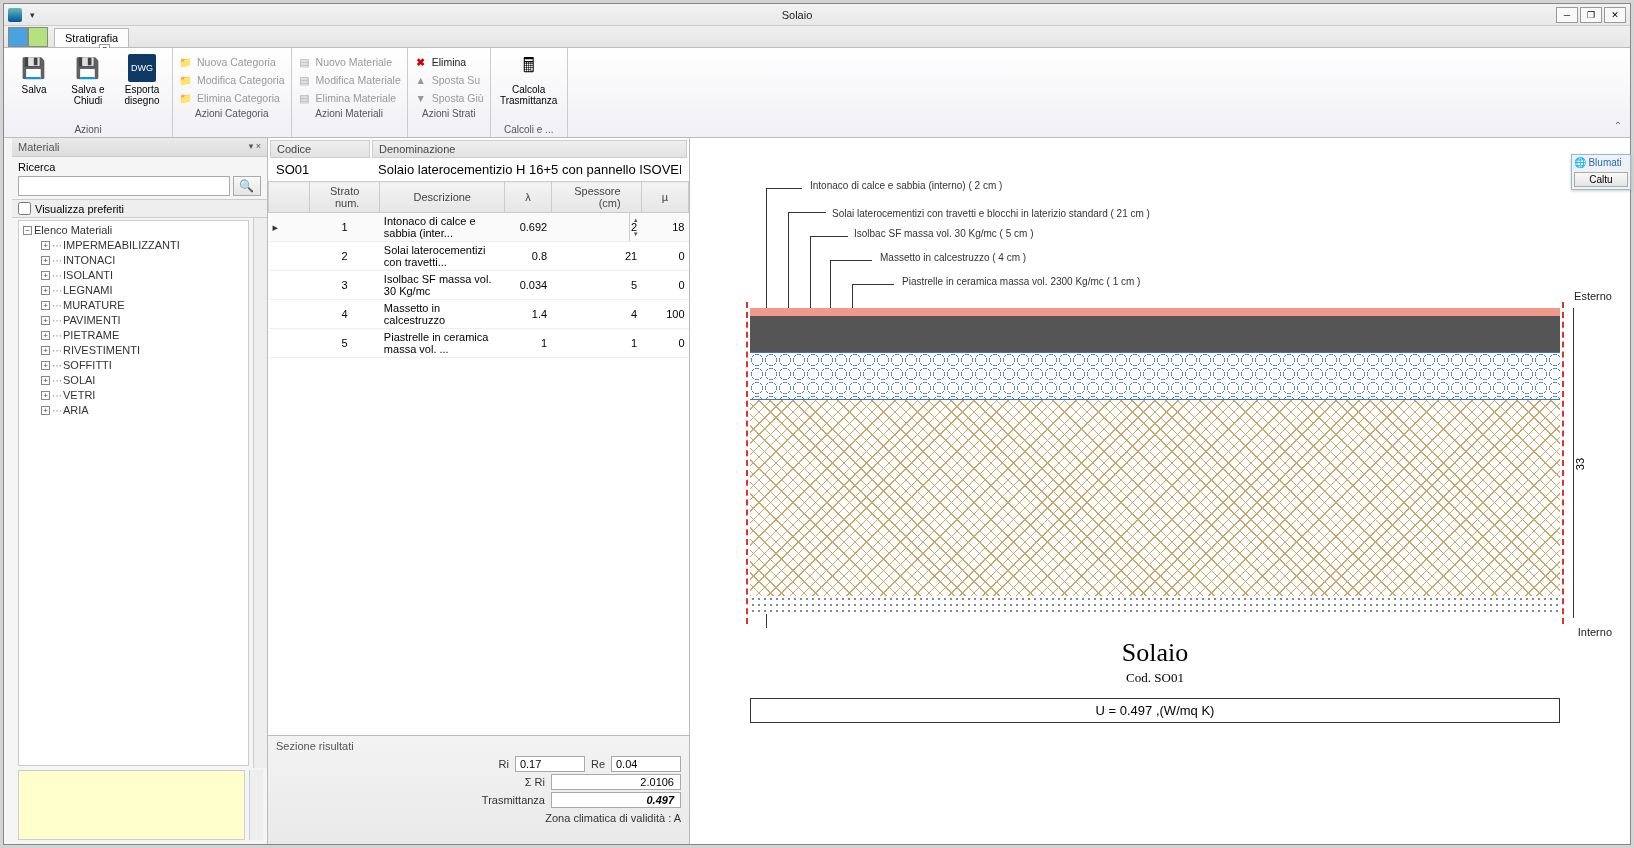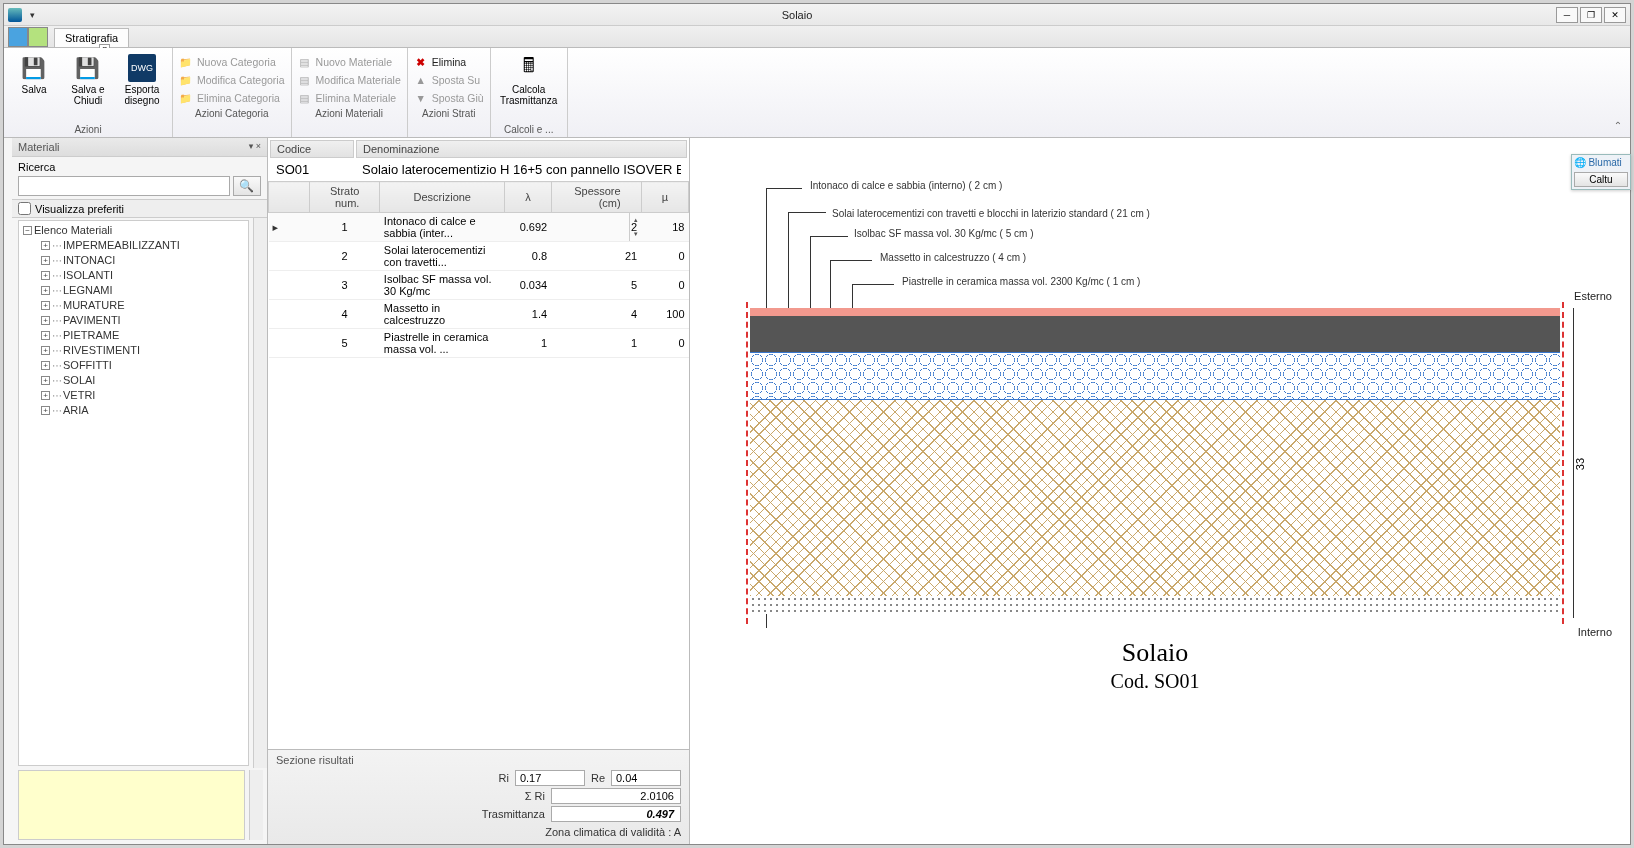--- a/index.html
+++ b/index.html
@@ -63,21 +63,21 @@
 table.grid th { background: linear-gradient(#f3f3f3,#e6e6e6); border:1px solid #ccc; padding:3px 20px; font-weight:normal; color:#444;margin-left:32px; }
 table.grid td { border-bottom:1px solid #eee; padding:2px 4px; }
 table.grid tr.cur td { background:#fafafa; }
 .rownav { width:10px; color:#333; }
 .num { text-align:right; }
 .ctr { text-align:center; }
 .spess-cell { position:relative; }
 .spinner { position:absolute; right:0; top:0; bottom:0; width:12px; display:flex; flex-direction:column;}
 .spinner div { flex:1; font-size:6px; display:flex; align-items:center; justify-content:center; border-left:1px solid #ccc; cursor:pointer; color:#555;}
 
-.results { border-top:1px solid #bbb; background:linear-gradient(#f3f3f3,#e9e9e9); padding:4px 8px 6px 8px; font-size:11px; }
+.results { border-top:1px solid #bbb; background:linear-gradient(#f3f3f3,#e9e9e9); padding:4px 8px 20px 8px; font-size:11px; }
 .results .sect { color:#555; margin-bottom:4px; }
 .results-row { display:flex; justify-content:flex-end; align-items:center; gap:6px; margin:2px 0; }
 .results-row label { color:#333; }
 .results-row input { width:70px; border:1px solid #aaa; padding:1px 4px; font-size:11px; text-align:left; }
 .results-row .ro { border:1px solid #aaa; padding:1px 6px; background:#fff; min-width:130px; text-align:right; }
 .results-row .bold { font-weight:bold;font-style:italic; }
 .clim { text-align:right; margin-top:4px; color:#333; }
 
 .drawing { flex:1; background:#fff; position:relative; overflow:hidden; }
 .draw-inner { position:absolute; left:20px; right:30px; top:10px; bottom:10px; }
@@ -89,21 +89,21 @@
 .dash-l, .dash-r { position:absolute; top:-6px; bottom:-6px; width:0; border-left:2px dashed #d33; }
 .dash-l { left:-4px; } .dash-r { right:-4px; }
 .layer { position:absolute; left:0; right:0; }
 .lbl-right { position:absolute; right:-52px; font-size:11px; color:#222; }
 .lbl-rot { position:absolute; right:-26px; font-size:11px; transform: rotate(-90deg); transform-origin:center; }
 .hatch-hex { background-color:#fff; background-image: radial-gradient(circle, rgba(58,119,204,0) 55%, #3a77cc 56%, #3a77cc 60%, rgba(58,119,204,0) 61%); background-size:14px 14px; }
 .hatch-cross { background-color:#fff; background-image: repeating-linear-gradient(45deg,#c9a86b 0,#c9a86b 1px,transparent 1px,transparent 8px), repeating-linear-gradient(-45deg,#c9a86b 0,#c9a86b 1px,transparent 1px,transparent 8px); }
 .hatch-dots { background:#fff; background-image: radial-gradient(#888 1px, transparent 1px); background-size:6px 6px; }
 .title-block { position:absolute; left:0; right:0; top:490px; text-align:center; }
 .title-block .big { font-family: Georgia, serif; font-size:26px; }
-.title-block .sub { font-family: Georgia, serif; font-size:20px; margin-top:2px;}
+.title-block .sub { font-family: Georgia, serif; font-size:13px; margin-top:2px;}
 .u-box { position:absolute; left:40px; right:40px; top:550px; border:1px solid #333; text-align:center; padding:4px; font-size:13px; }
 .floaty { position:absolute; right:-1px; top:150px; width:60px; background:#eef2f7; border:1px solid #9bb; padding:2px; font-size:10px; box-shadow:0 1px 3px rgba(0,0,0,.2);}
 .floaty .hd { color:#2b6aa8; display:flex; align-items:center; gap:2px;}
 .floaty .bt { margin-top:4px; border:1px solid #aaa; padding:1px 3px; text-align:center; cursor:pointer; background:linear-gradient(#fafafa,#e4e4e4);}
 </style>
 </head>
 <body>
 
 <div class="window">
 
@@ -311,21 +311,21 @@
       <div style="display:flex;">
         <div class="notes" style="flex:1"></div>
         <div class="vscroll" style="height:70px;margin:2px 4px 4px 0"></div>
       </div>
     </div>
 
     <div class="middle">
       <table class="hdr-table">
         <tbody>
             <tr>
-          <th style="width:84px">Codice</th>
+          <th style="width:100px">Codice</th>
           <th>Denominazione</th>
         </tr>
         <tr>
           <td class="code-cell"><input value="SO01" style=""></td>
           <td><input value="Solaio laterocementizio H 16+5 con pannello ISOVER BAC 2000 HP 5 cm + pavimento + intonaco interno 2 cm" style=""></td>
         </tr>
       </tbody>
         </table>
 
       <div class="grid-wrap">
@@ -442,20 +442,21 @@
           <div class="lbl-right" style="top:-18px;">Esterno</div>
           <div class="lbl-right" style="top:318px;">Interno</div>
           <div class="lbl-rot" style="top:150px;">33</div>
           <div style="position:absolute; right:-14px; top:0; bottom:0; border-right:1px solid #333;"></div>
         </div>
 
         <div class="title-block">
           <div class="big">Solaio</div>
           <div class="sub">Cod. SO01</div>
         </div>
+        <div class="u-box">U = 0.497 ,(W/mq K)</div>
       </div>
     </div>
 
   </div>
 
   <div class="floaty">
     <div class="hd">
         <span>🌐</span>
         <span>Blumati</span>
       </div>

